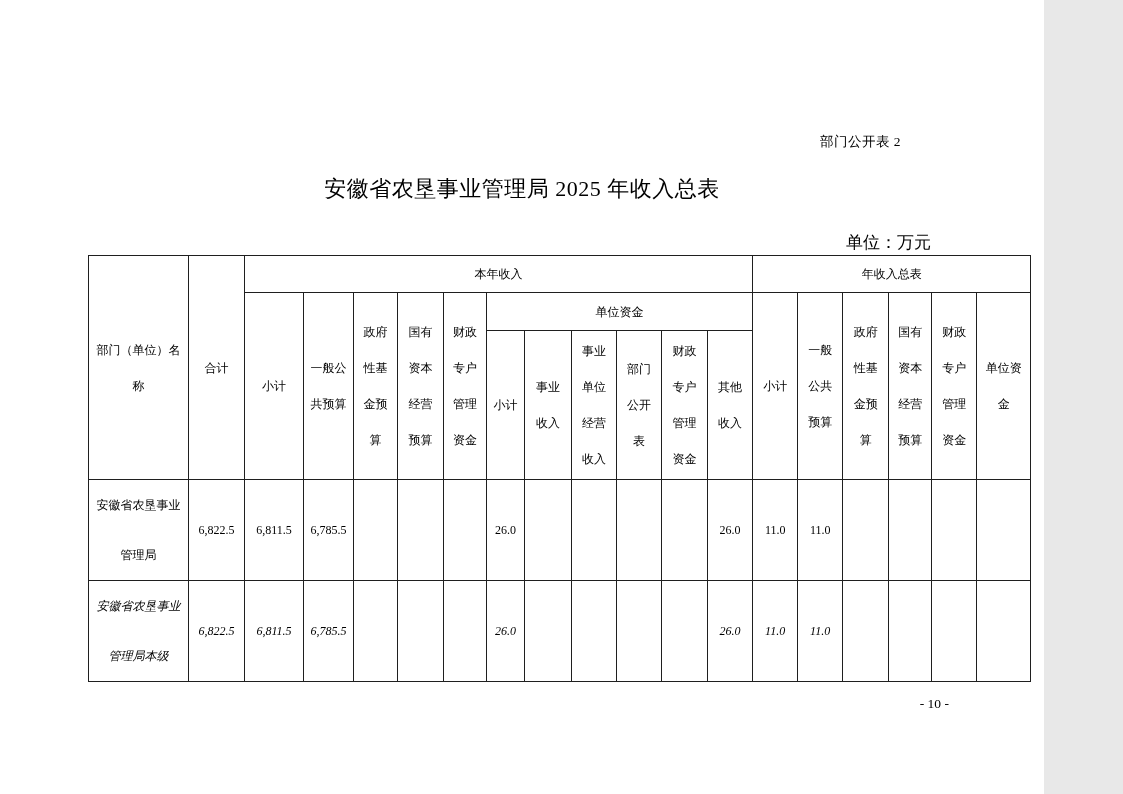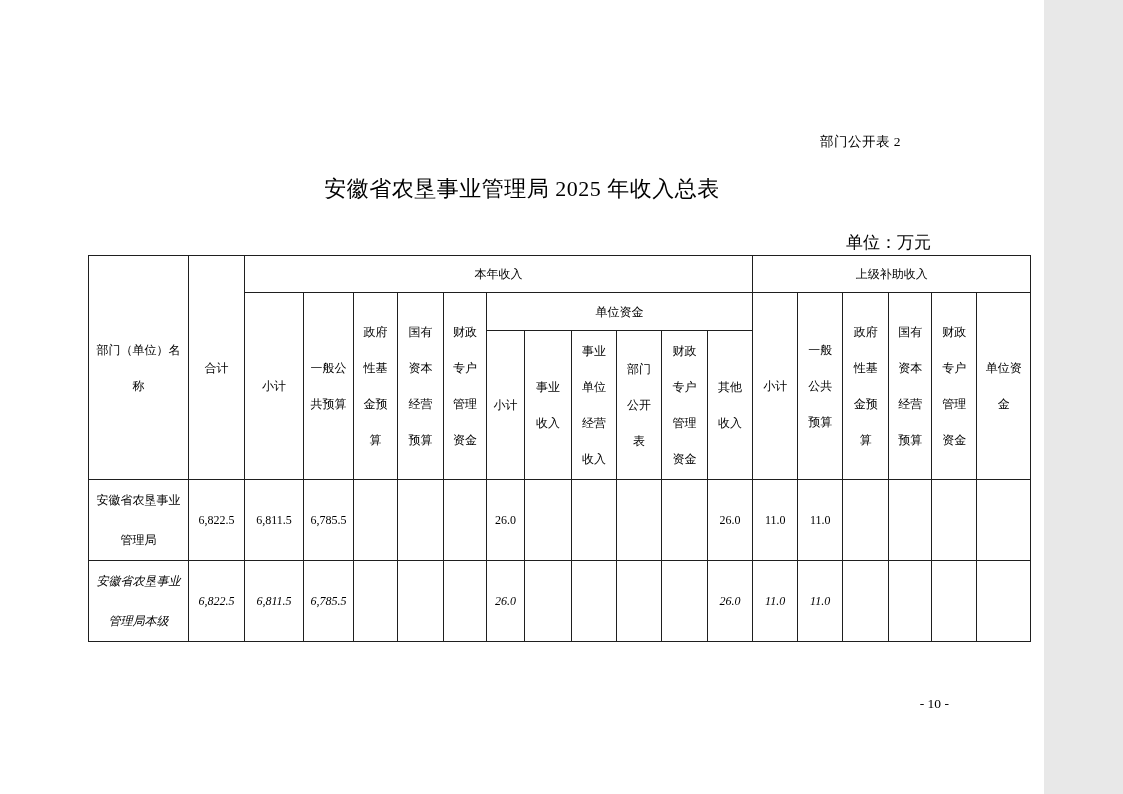--- a/index.html
+++ b/index.html
@@ -45,21 +45,21 @@
   table.income th{line-height:36px;}
   tr.h-a{height:35px;}
   tr.h-b{height:38px;}
   tr.h-c{height:149px;}
   tr.data-row-1{height:77px;}
   tr.data-row-2{height:76px;font-style:italic;}
   th.dept-head{text-align:left;line-height:37px;margin-left:48px;}
   th.pad-wide{padding:0 10px;}
   td.name{
     text-align:left;
-    line-height:40px;
+    line-height:50px;
     font-size:12px;
     margin-left:19px;
   }
   td.num{font-size:12.5px;line-height:normal;}
   
   col.c1{width:100px;}  col.c2{width:56px;}   col.c3{width:59px;}
   col.c4{width:50px;}   col.c5{width:44px;}   col.c6{width:46px;}
   col.c7{width:43px;}   col.c8{width:38px;}   col.c9{width:47px;}
   col.c10{width:45px;}  col.c11{width:45px;}  col.c12{width:46px;}
   col.c13{width:45px;}  col.c14{width:45px;}  col.c15{width:45px;}
@@ -97,21 +97,21 @@
       <col class="c16">
         <col class="c17">
         <col class="c18">
         <col class="c19">
     </colgroup>
     <thead>
       <tr class="h-a">
         <th rowspan="3" class="dept-head">部门（单位）名称</th>
         <th rowspan="3">合计</th>
         <th colspan="11">本年收入</th>
-        <th colspan="6">上级补助收入</th>
+        <th colspan="6">年收入总表</th>
       </tr>
       <tr class="h-b">
         <th rowspan="2">小计</th>
         <th rowspan="2">一般公共预算</th>
         <th rowspan="2">政府性基金预算</th>
         <th rowspan="2">国有资本经营预算</th>
         <th rowspan="2">财政专户管理资金</th>
         <th colspan="6">单位资金</th>
         <th rowspan="2">小计</th>
         <th rowspan="2">一般公共预算</th>

